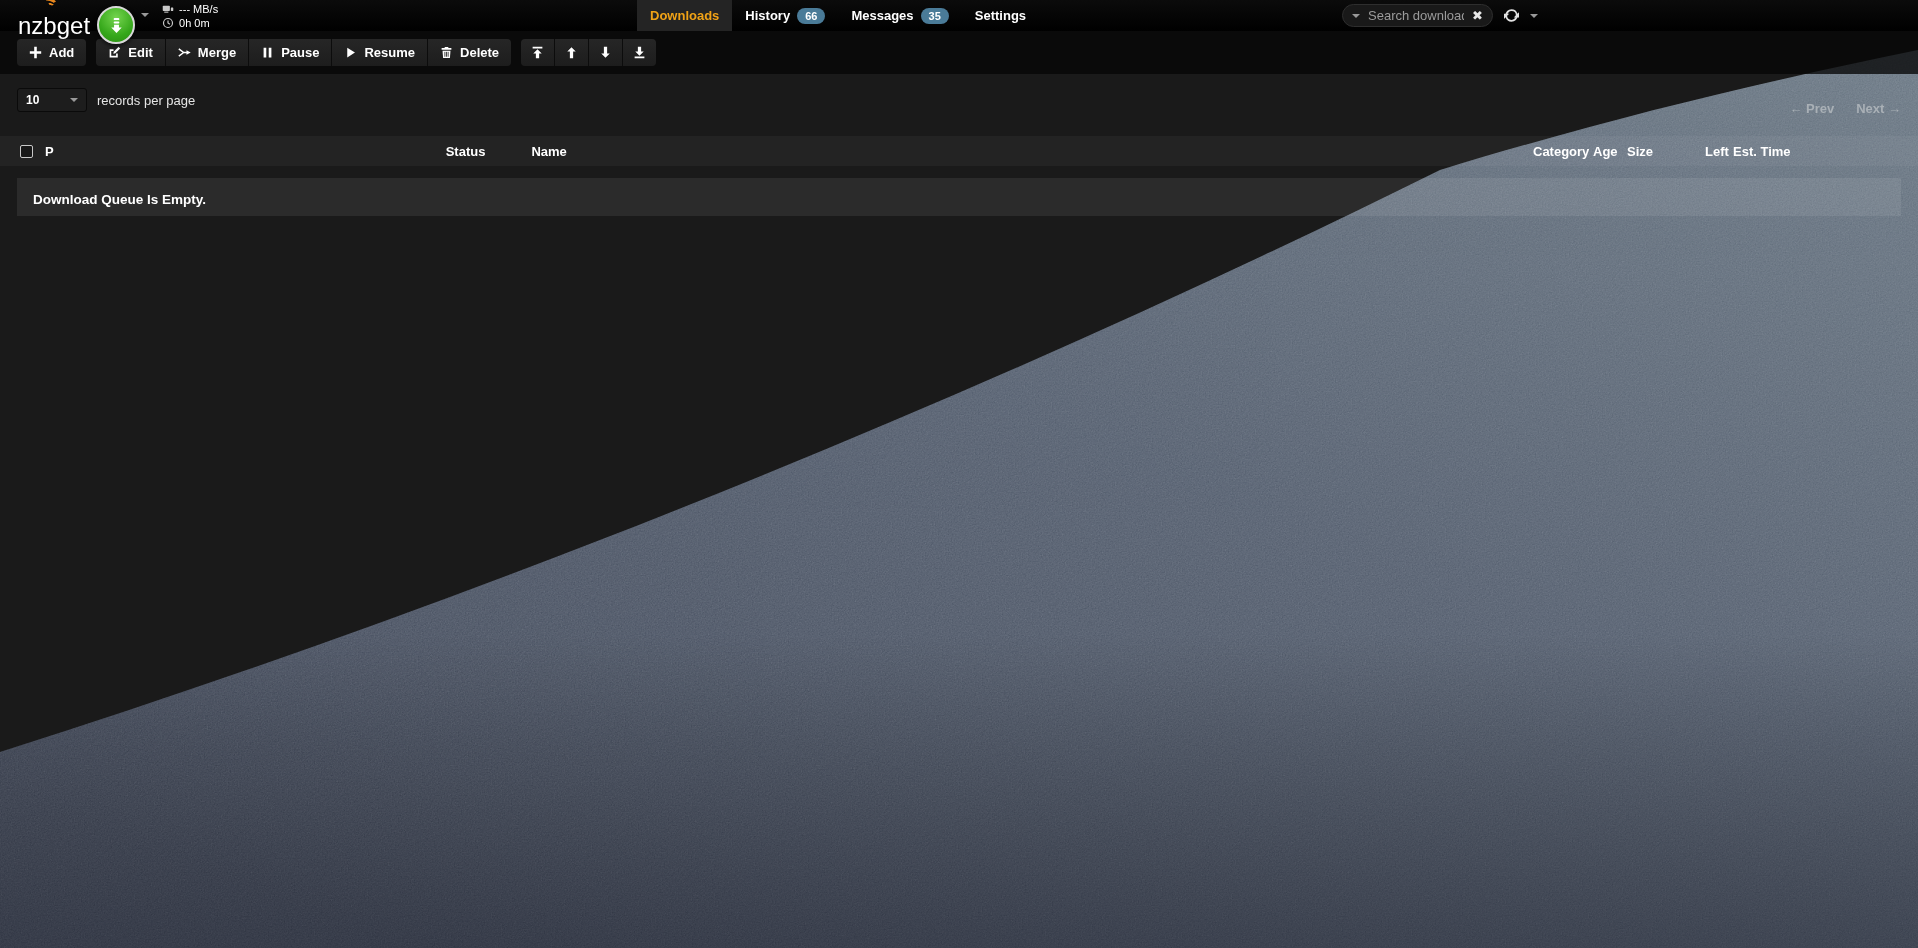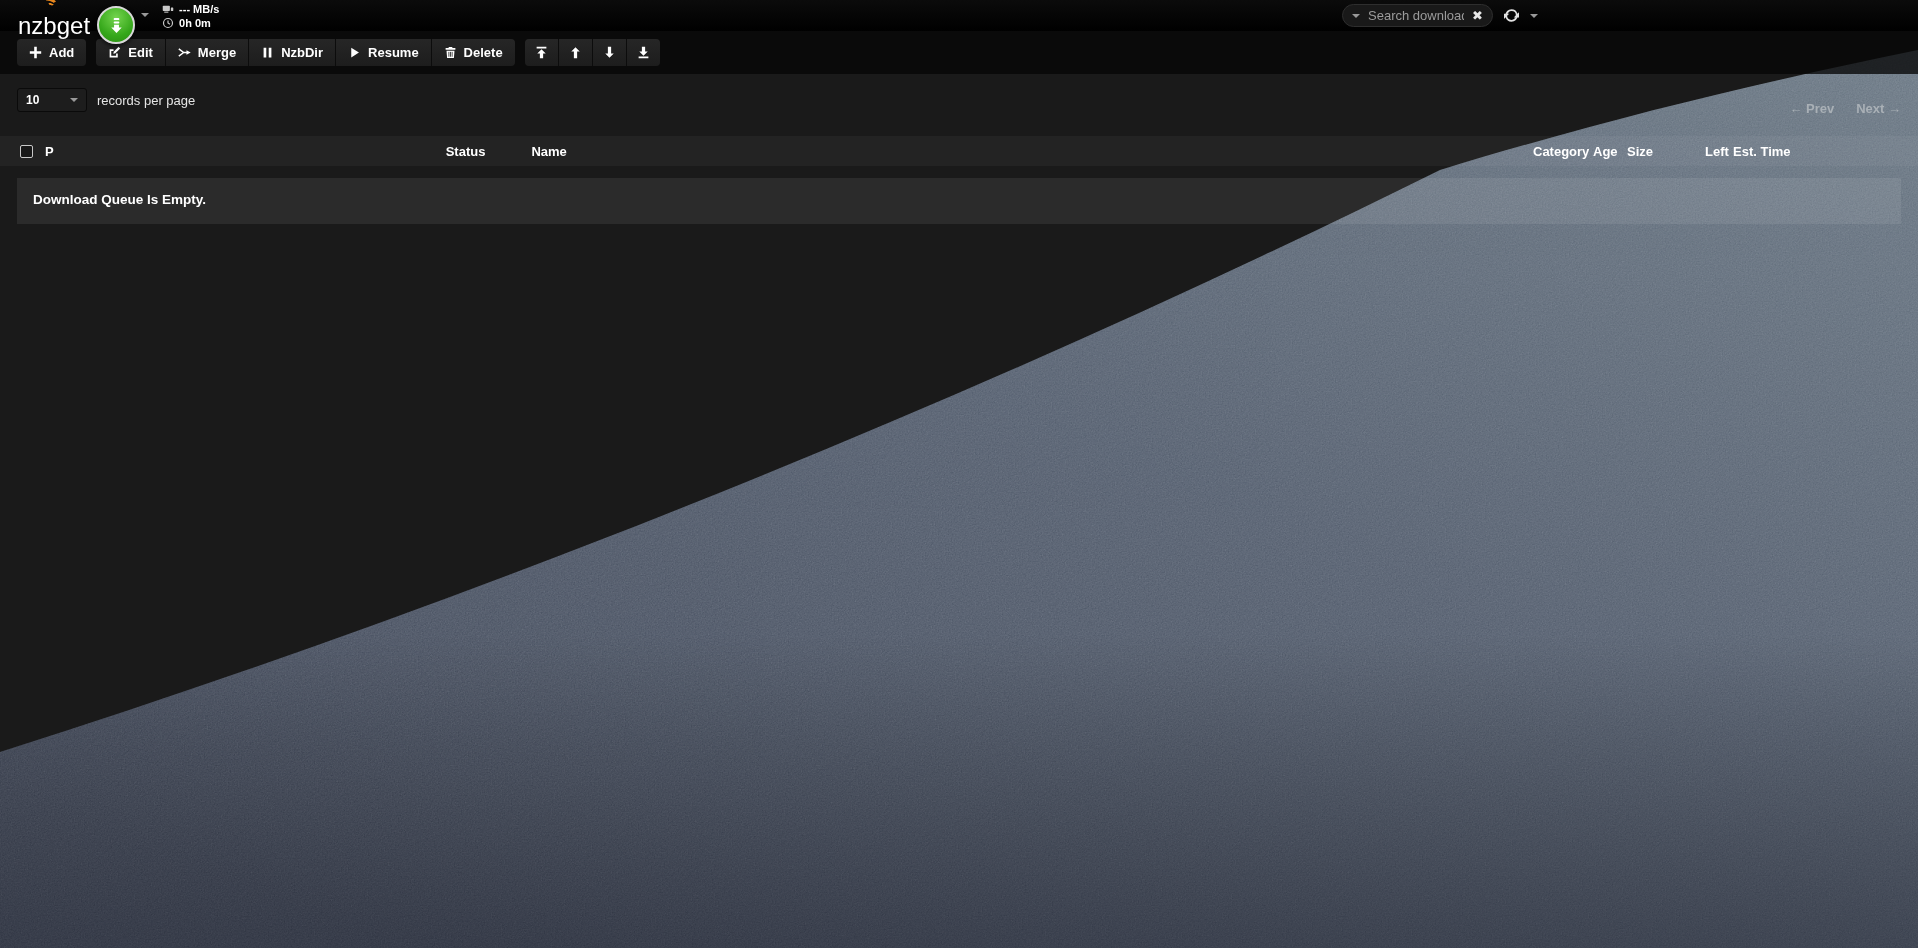--- a/index.html
+++ b/index.html
@@ -43,21 +43,21 @@
     padding:0; cursor:pointer; z-index:6;
   }
   .play-btn svg { width:15px; height:17px; fill:#fff; }
   .caret {
     display:inline-block; width:0; height:0;
     border-left:4px solid transparent; border-right:4px solid transparent;
     border-top:4px solid #999;
   }
   .nav-caret { align-self:flex-start; margin-top:13px; margin-left:6px; }
   .stats { margin-left:13px; display:flex; flex-direction:column; justify-content:center; gap:2px; }
-  .stat-row { display:flex; align-items:center; gap:5px; font-size:11px; font-weight:700; color:#fff; line-height:12px; }
+  .stat-row { display:flex; align-items:center; gap:5px; font-size:11px; font-weight:400; color:#fff; line-height:12px; }
   .stat-row svg { width:12px; height:12px; }
   .icon-stroke { fill:none; stroke:#c9c9c9; stroke-width:1.6; }
   .icon-fill { fill:#c9c9c9; }
 
   .tabs { position:absolute; left:637px; top:0; height:31px; display:flex; font-size:13px; font-weight:700; }
   .tab { display:flex; align-items:center; gap:7px; padding:0 13px; color:#fff; cursor:pointer; text-decoration:none; }
   .tab.active { background:#242424; color:#f0a216; }
   .badge { background:#4a7b98; color:#fff; font-size:11px; font-weight:700; padding:2px 8px; border-radius:10px; line-height:12px; }
 
   .search-wrap { position:absolute; left:1342px; top:0; height:31px; display:flex; align-items:center; gap:11px; }
@@ -131,21 +131,21 @@
   .col-status { margin-left:392px; }
   .col-name { margin-left:46px; }
   .flex-sp { flex:1; }
   .rgroup { display:grid; grid-template-columns:60px 34px 78px 28px 68px 100px; align-items:center; }
 
   
   .empty-panel {
     position:relative; z-index:3;
     margin:12px 17px 0;
     background:rgba(255,255,255,0.08);
-    padding:14px 16px 17px;
+    padding:14px 16px 9px;
   }
   .empty-title { font-size:13.5px; font-weight:700; color:#fff; }
   .empty-line { margin-top:10px; font-size:13px; font-weight:700; color:#fff; }
   .empty-line i { font-style:italic; }
 </style>
 </head>
 <body>
 
 <div class="bg">
   <svg width="1918" height="948" viewBox="0 0 1918 948">
@@ -202,20 +202,36 @@
     </div>
     <div class="stat-row">
       <svg viewBox="0 0 16 16">
         <circle class="icon-stroke" cx="8" cy="8" r="6"></circle>
         <path class="icon-stroke" d="M8 4.5V8l2.6 1.6"></path>
       </svg>
       <span>0h 0m</span>
     </div>
   </div>
 
+  <nav class="tabs">
+    <a class="tab active">
+      <span>Downloads</span>
+    </a>
+    <a class="tab">
+      <span>History</span>
+      <span class="badge">66</span>
+    </a>
+    <a class="tab">
+      <span>Messages</span>
+      <span class="badge">35</span>
+    </a>
+    <a class="tab">
+      <span>Settings</span>
+    </a>
+  </nav>
 
   <div class="search-wrap">
     <div class="search-pill">
       <span class="caret"></span>
       <input type="text" value="" placeholder="Search downloads" style="">
       <span class="clear-x">✖</span>
     </div>
     <span class="refresh">
       <svg viewBox="0 0 16 16">
         <path d="M8 1.4a6.6 6.6 0 0 1 6.3 4.7L16 4.4V10h-5.6l2.3-2.3A4.7 4.7 0 0 0 8 3.3 4.7 4.7 0 0 0 3.3 8H1.4A6.6 6.6 0 0 1 8 1.4z"></path>
@@ -248,21 +264,21 @@
       <svg viewBox="0 0 16 16">
         <path d="M1 3.5L7 8h4M1 12.5L7 8" fill="none" stroke="#fff" stroke-width="1.9"></path>
         <path d="M10.4 5.3L15.6 8l-5.2 2.7z"></path>
       </svg>
       <span>Merge</span>
     </button>
     <button class="tbtn">
       <svg viewBox="0 0 16 16">
         <path d="M3.2 2h3.3v12H3.2zM9.5 2h3.3v12H9.5z"></path>
       </svg>
-      <span>NzbDir</span>
+      <span>Pause</span>
     </button>
     <button class="tbtn">
       <svg viewBox="0 0 16 16">
         <path d="M4 2l9.5 6L4 14z"></path>
       </svg>
       <span>Resume</span>
     </button>
     <button class="tbtn">
       <svg viewBox="0 0 16 16">
         <path d="M6 1.3h4l.5 1.2H14v2.1H2V2.5h3.5z"></path>

